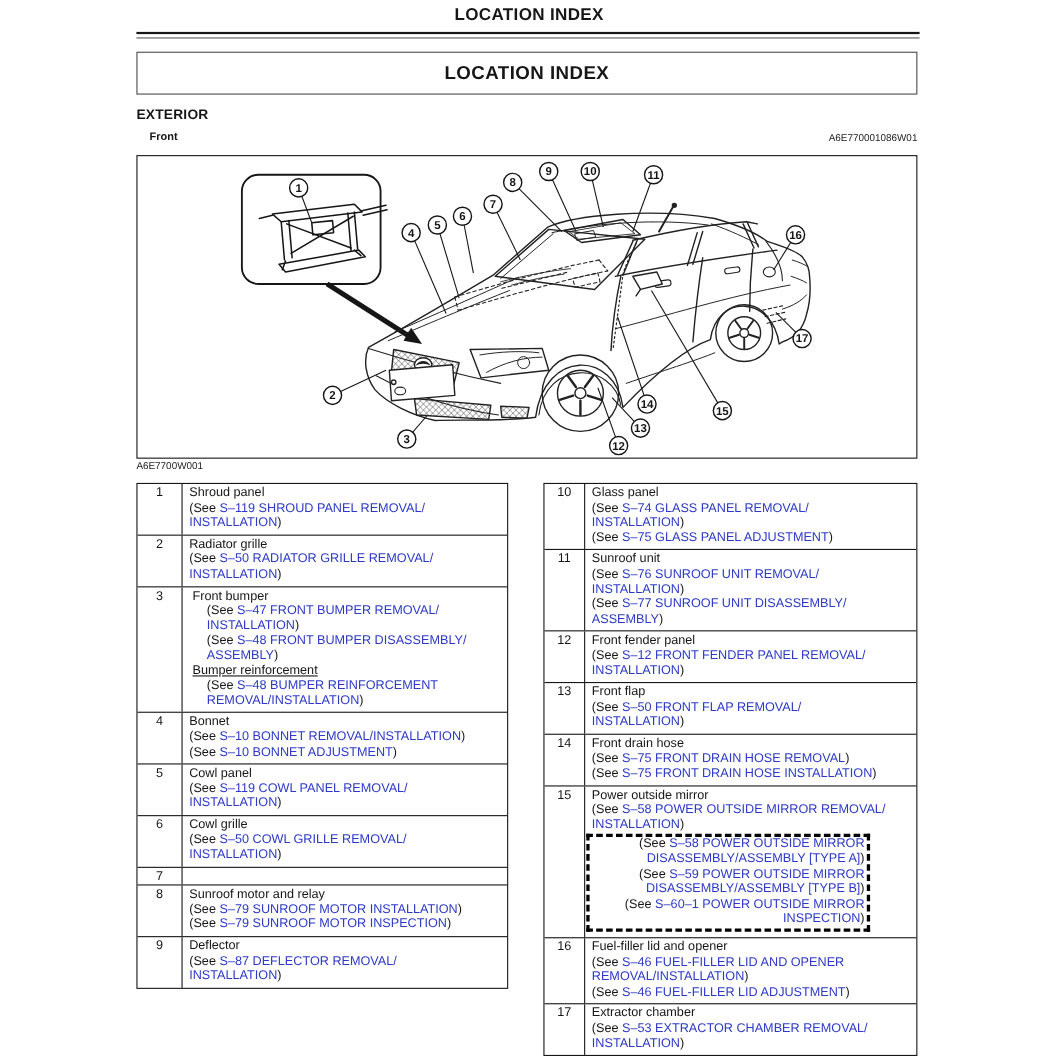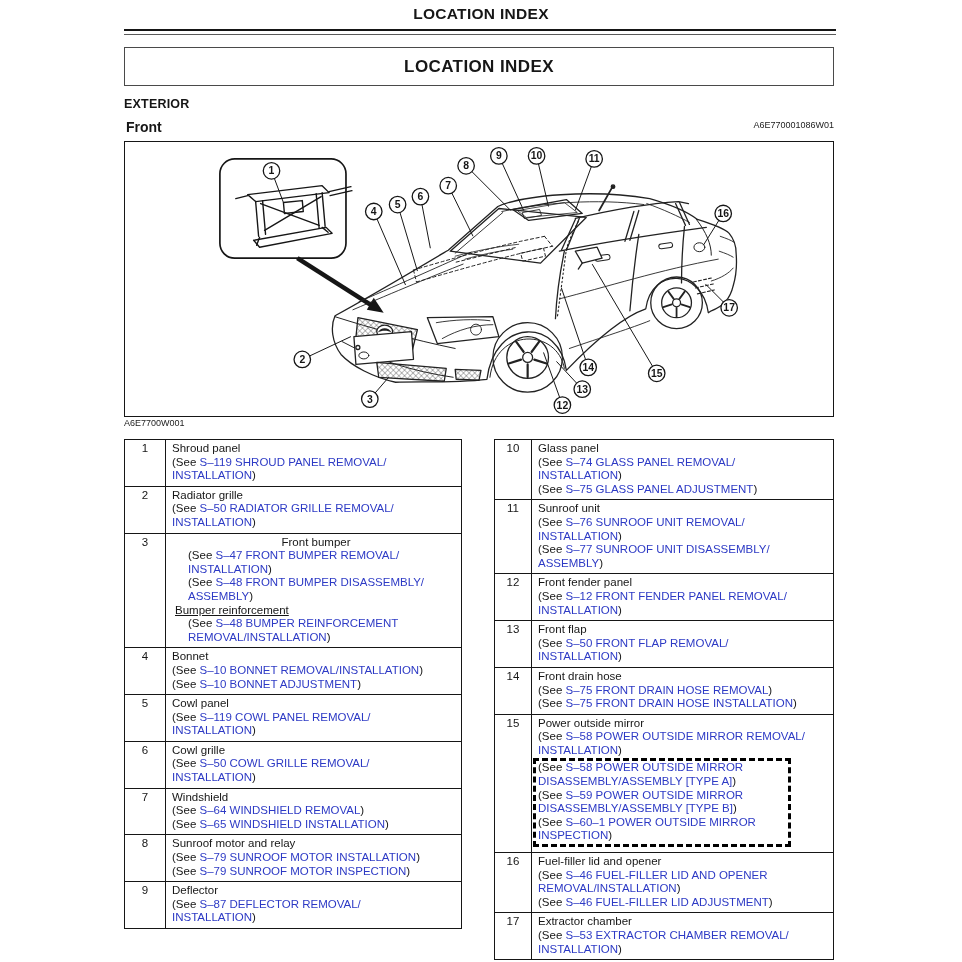--- a/index.html
+++ b/index.html
@@ -5,37 +5,37 @@
   :root{ --link:#2d3ac5; --ink:#161616; }
   html,body{margin:0;padding:0;background:#fff;}
   body{width:962px;height:962px;position:relative;font-family:"Liberation Sans",sans-serif;color:var(--ink);overflow:hidden;}
   .top-title{position:absolute;top:5px;left:0;width:962px;text-align:center;font-size:15.5px;font-weight:bold;letter-spacing:.3px;}
   .rule1{position:absolute;top:29px;left:124px;width:712px;height:2.4px;background:#161616;}
   .rule2{position:absolute;top:33.5px;left:124px;width:712px;height:1px;background:#5a5a5a;}
   .title-box{position:absolute;top:47px;left:124px;width:708px;height:37px;border:1.3px solid #4a4a4a;
              display:flex;align-items:center;justify-content:center;font-size:17px;font-weight:bold;letter-spacing:.4px;}
   .sec-heading{position:absolute;top:97px;left:124px;font-size:12.5px;font-weight:bold;letter-spacing:.2px;}
   .code-top{position:absolute;top:120px;left:124px;width:710px;text-align:right;font-size:9px;color:#222;}
-  .front-label{position:absolute;top:119px;left:126px;font-size:14px;font-weight:bold;}
+  .front-label{position:absolute;top:119px;left:136px;font-size:10px;font-weight:bold;}
   .fig{position:absolute;top:141px;left:124px;width:708px;height:274px;border:1.2px solid #161616;background:#fff;}
   .fig svg{display:block;width:100%;height:100%;}
   .code-fig{position:absolute;top:418px;left:124px;width:710px;font-size:9px;color:#222;}
   .tables{position:absolute;top:439px;left:124px;width:710px;display:flex;gap:32px;align-items:flex-start;}
   .ptable{border:1.1px solid #161616;font-size:11.5px;line-height:13.6px;background:#fff;}
   #left-table{width:338px;}
   #right-table{width:340px;}
   .prow{display:flex;}
   .prow + .prow{border-top:1.1px solid #161616;}
   .pnum{flex:0 0 40px;border-right:1.1px solid #161616;text-align:center;padding-top:2px;}
   #right-table .pnum{flex:0 0 36px;}
   .pcell{flex:1;min-width:0;padding:2px 4px 3px 6px;}
   .pname{color:var(--ink);}
   .ind{padding-left:16px;}
   .plink{color:var(--link);text-decoration:none;white-space:pre-line;cursor:pointer;}
-  .dashed-group{border:3px dashed #000;margin:1px 38px 2px -5px;padding:0 2px 1px 2px;}
+  .dashed-group{border:3px dashed #000;margin:1px 38px 2px -5px;padding:0 2px 1px 2px;text-align:right;}
 </style>
 </head>
 <body>
 
 <div class="top-title">LOCATION INDEX</div>
 <div class="rule1"></div>
 <div class="rule2"></div>
 <div class="title-box">LOCATION INDEX</div>
 <div class="sec-heading">EXTERIOR</div>
 <div class="code-top">A6E770001086W01</div>
@@ -234,21 +234,21 @@
         <div class="pnum">2</div>
         <div class="pcell">
           <div class="pname">Radiator grille</div>
           <div class="pref"><span>(See </span><a class="plink">S–50 RADIATOR GRILLE REMOVAL/
 INSTALLATION</a><span>)</span></div>
         </div>
       </div>
       <div class="prow">
         <div class="pnum">3</div>
         <div class="pcell">
-          <div class="pname pad" style="padding-left: 3px; text-align: center;">Front bumper</div>
+          <div class="pname pad" style="padding-left: 3px;">Front bumper</div>
           <div class="pref ind"><span>(See </span><a class="plink">S–47 FRONT BUMPER REMOVAL/
 INSTALLATION</a><span>)</span></div>
           <div class="pref ind"><span>(See </span><a class="plink">S–48 FRONT BUMPER DISASSEMBLY/
 ASSEMBLY</a><span>)</span></div>
           <div class="pname pad" style="padding-left: 3px; text-decoration: underline;">Bumper reinforcement</div>
           <div class="pref ind"><span>(See </span><a class="plink">S–48 BUMPER REINFORCEMENT
 REMOVAL/INSTALLATION</a><span>)</span></div>
         </div>
       </div>
       <div class="prow">
@@ -270,25 +270,20 @@
       <div class="prow">
         <div class="pnum">6</div>
         <div class="pcell">
           <div class="pname">Cowl grille</div>
           <div class="pref"><span>(See </span><a class="plink">S–50 COWL GRILLE REMOVAL/
 INSTALLATION</a><span>)</span></div>
         </div>
       </div>
       <div class="prow">
         <div class="pnum">7</div>
-        <div class="pcell">
-          <div class="pname">Windshield</div>
-          <div class="pref"><span>(See </span><a class="plink">S–64 WINDSHIELD REMOVAL</a><span>)</span></div>
-          <div class="pref"><span>(See </span><a class="plink">S–65 WINDSHIELD INSTALLATION</a><span>)</span></div>
-        </div>
       </div>
       <div class="prow">
         <div class="pnum">8</div>
         <div class="pcell">
           <div class="pname">Sunroof motor and relay</div>
           <div class="pref"><span>(See </span><a class="plink">S–79 SUNROOF MOTOR INSTALLATION</a><span>)</span></div>
           <div class="pref"><span>(See </span><a class="plink">S–79 SUNROOF MOTOR INSPECTION</a><span>)</span></div>
         </div>
       </div>
       <div class="prow">

